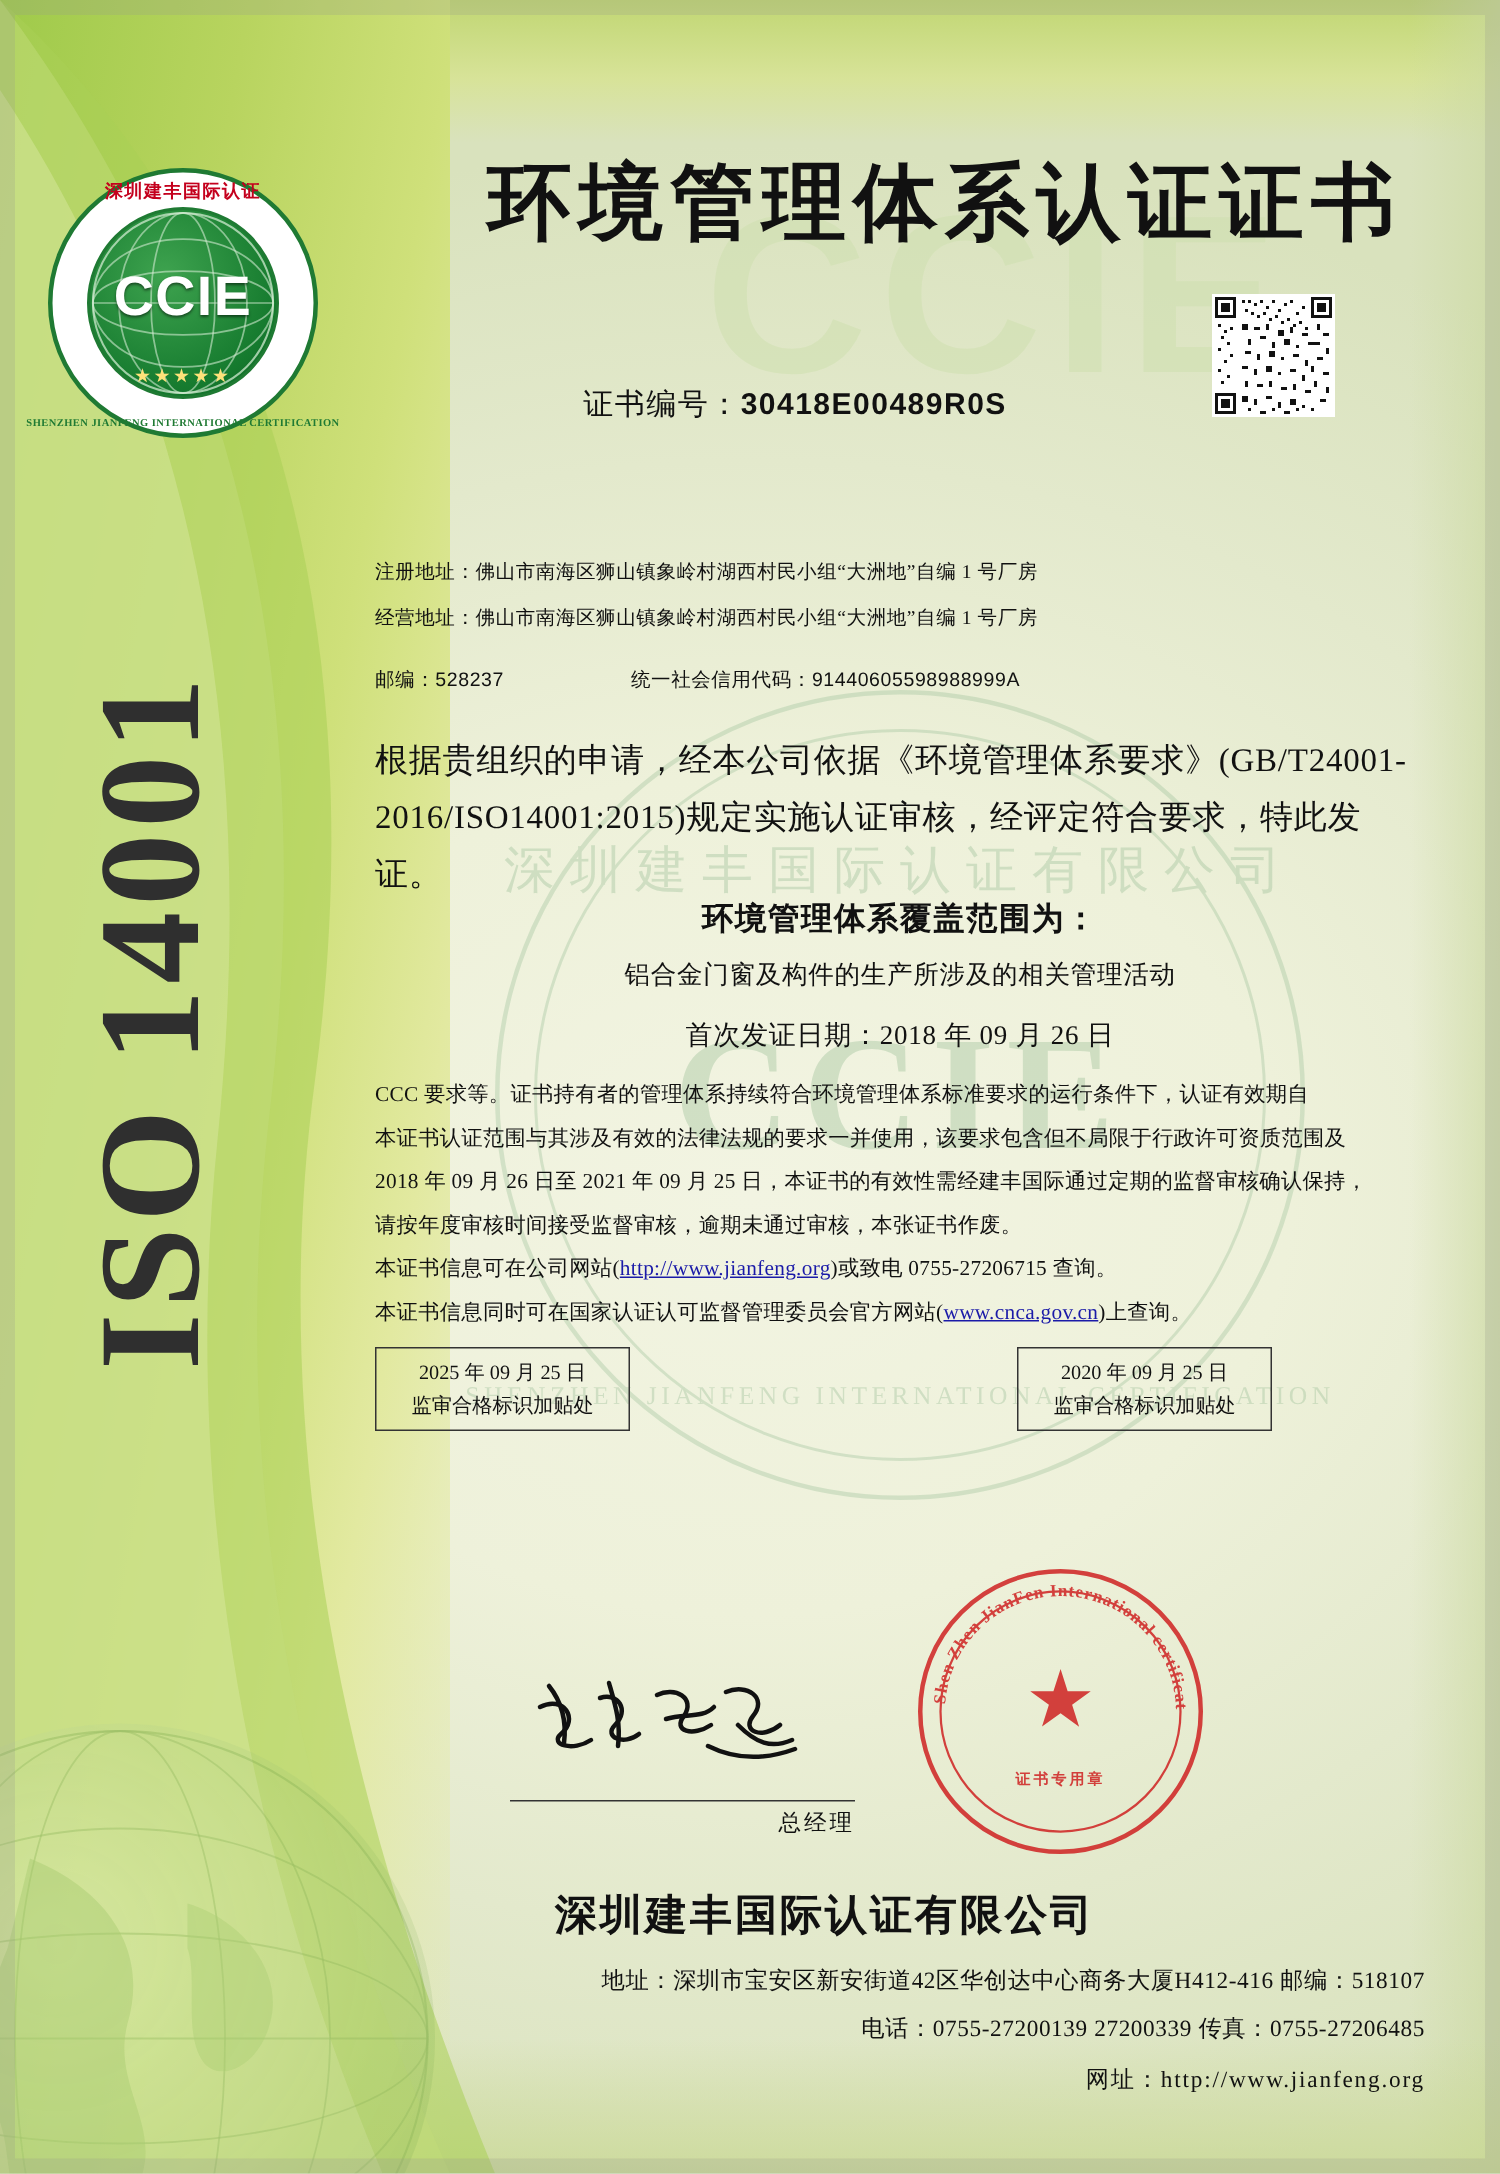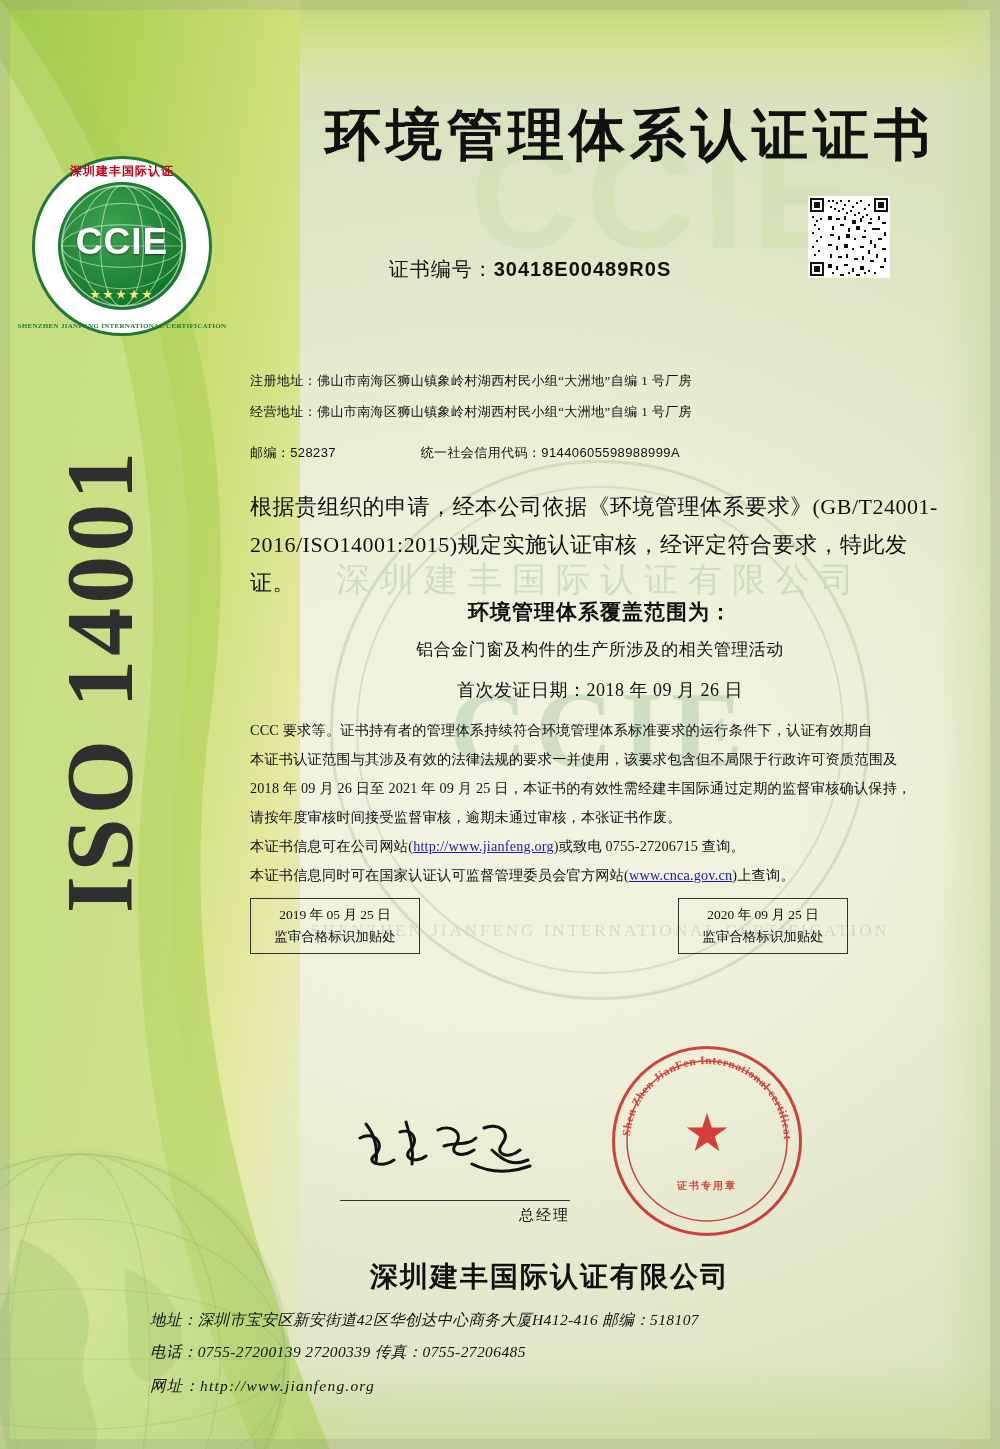--- a/index.html
+++ b/index.html
@@ -91,21 +91,21 @@
   .iso-vertical span{
     transform:rotate(-90deg);
     white-space:nowrap;
     font-size:96px;font-weight:bold;color:#2f2f2f;
     font-family:"Liberation Serif", serif;
     letter-spacing:4px;
   }
 
   
   .logo{
-    position:absolute;left:32px;top:112px;width:180px;height:180px;margin-top:44px;
+    position:absolute;left:32px;top:112px;width:180px;height:180px;
   }
   .logo .ring{
     position:absolute;inset:0;border-radius:50%;
     background:#fff;border:3px solid #1f7a33;
   }
   .logo .inner{
     position:absolute;inset:26px;border-radius:50%;
     background:radial-gradient(circle at 40% 35%, #3ea34f, #157a2e 70%, #0d5c21 100%);
     border:2px solid #1f7a33;
     overflow:hidden;
@@ -230,22 +230,22 @@
     font-size:10px;color:#cf2222;letter-spacing:2px;white-space:nowrap;font-weight:bold;
   }
   .seal svg{position:absolute;inset:0;}
 
   
   .footer-org{
     position:absolute;left:200px;top:1258px;width:700px;text-align:center;
     font-size:28px;font-weight:bold;color:#111;letter-spacing:2px;
   }
   .footer-line{
-    position:absolute;left:150px;width:800px;text-align:left;
-    font-size:15.5px;color:#111;letter-spacing:.4px;font-style:italic;
+    position:absolute;left:150px;width:800px;text-align:right;
+    font-size:15.5px;color:#111;letter-spacing:.4px;
   }
   .f1{top:1310px;}
   .f2{top:1342px;}
   .f3{top:1376px;font-family:"Liberation Serif",serif;letter-spacing:1.2px;}
 </style>
 </head>
 <body>
 
 <div class="page">
 
@@ -447,21 +447,21 @@
     <div>请按年度审核时间接受监督审核，逾期未通过审核，本张证书作废。</div>
     <div>
       <span>本证书信息可在公司网站(</span><a href="#">http://www.jianfeng.org</a><span>)或致电 0755-27206715 查询。</span>
     </div>
     <div>
       <span>本证书信息同时可在国家认证认可监督管理委员会官方网站(</span><a href="#">www.cnca.gov.cn</a><span>)上查询。</span>
     </div>
   </div>
 
   <div class="stamp-box left">
-    <div>2019 年 05 月 25 日</div>
+    <div>2025 年 09 月 25 日</div>
     <div>监审合格标识加贴处</div>
   </div>
   <div class="stamp-box right">
     <div>2020 年 09 月 25 日</div>
     <div>监审合格标识加贴处</div>
   </div>
 
   <div class="sig">
     <svg width="200" height="70" viewBox="0 0 200 70">
       <g fill="none" stroke="#111" stroke-width="3" stroke-linecap="round" stroke-linejoin="round">

